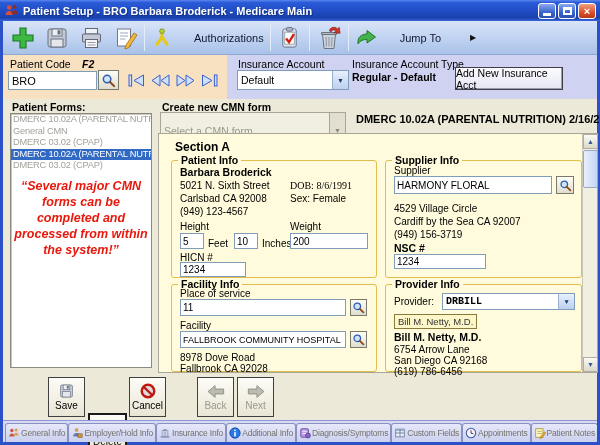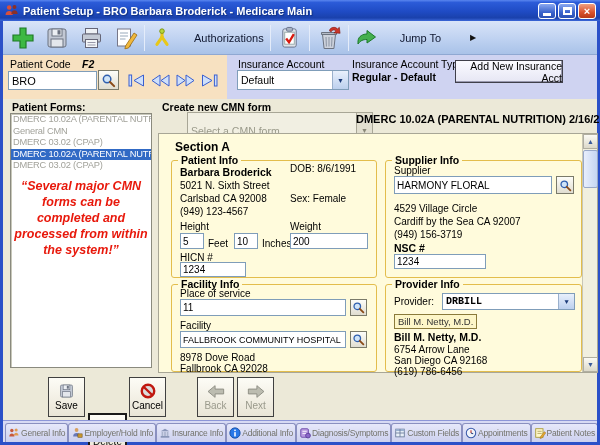--- a/index.html
+++ b/index.html
@@ -228,54 +228,54 @@
       </svg>
   </span>
 
   <span class="lbl" style="left:238px; top:58px;">Insurance Account</span>
   <span class="combo" style="left:237px; top:70px; width:112px; height:20px;">
     <span>Default</span>
     <span class="arr">▼</span>
   </span>
   <span class="lbl" style="left:352px; top:58px;">Insurance Account Type</span>
   <span class="lbl b" style="left:352px; top:71px;">Regular - Default</span>
-  <span class="btn3d" style="left:455px; top:60px; width:108px; height:23px;text-align:right;">
+  <span class="btn3d" style="left:455px; top:67px; width:108px; height:23px;">
     <span>Add New Insurance Acct</span>
   </span>
 
   <span class="lbl b" style="left:12px; top:101px;">Patient Forms:</span>
   <div class="listbox">
     <div class="litem">DMERC 10.02A (PARENTAL NUTRITION)</div>
     <div class="litem">General CMN</div>
     <div class="litem">DMERC 03.02 (CPAP)</div>
     <div class="litem sel">DMERC 10.02A (PARENTAL NUTRITION)</div>
     <div class="litem">DMERC 03.02 (CPAP)</div>
   </div>
   <div class="quote">“Several major CMN forms can be completed and processed from within the system!”</div>
 
   <span class="lbl b" style="left:162px; top:101px; font-size:10.5px;">Create new CMN form</span>
-  <span class="combo disabled" style="left:160px; top:112px; width:186px; height:37px;margin-left:27px;">
+  <span class="combo disabled" style="left:160px; top:112px; width:186px; height:37px;">
     <span>Select a CMN form...</span>
     <span class="arr">▼</span>
   </span>
   <span class="lbl b" style="left:356px; top:113px; font-size:11px;">DMERC 10.02A (PARENTAL NUTRITION) 2/16/2005</span>
 
   <div class="formpanel">
     <div class="scrollbar">
       <span class="scr" style="top:0;">▲</span>
       <span class="sthumb"></span>
       <span class="scr" style="bottom:0;">▼</span>
     </div>
     <span class="section-title">Section A</span>
 
     <div class="gbox" style="left:12px; top:26px; width:206px; height:118px;">
       <span class="glabel">Patient Info</span>
       <span class="t b" style="left:8px; top:5px;">Barbara Broderick</span>
       <span class="t" style="left:8px; top:19px;">5021 N. Sixth Street</span>
-      <span class="t" style="left:118px; top:2px;">DOB: 8/6/1991</span>
+      <span class="t" style="left:118px; top:19px;font-family:Liberation Serif, serif;">DOB: 8/6/1991</span>
       <span class="t" style="left:8px; top:32px;">Carlsbad CA 92008</span>
       <span class="t" style="left:118px; top:32px;">Sex: Female</span>
       <span class="t" style="left:8px; top:45px;">(949) 123-4567</span>
       <span class="t" style="left:8px; top:60px;">Height</span>
       <span class="t" style="left:118px; top:60px;">Weight</span>
       <input class="gin" style="left: 8px; top: 72px; width: 24px; height: 16px;" readonly="" value="5">
       <span class="t" style="left:36px; top:77px;">Feet</span>
       <input class="gin" style="left: 62px; top: 72px; width: 24px; height: 16px;" readonly="" value="10">
       <span class="t" style="left:90px; top:77px;">Inches</span>
       <input class="gin" style="left: 118px; top: 72px; width: 78px; height: 16px;" readonly="" value="200">

